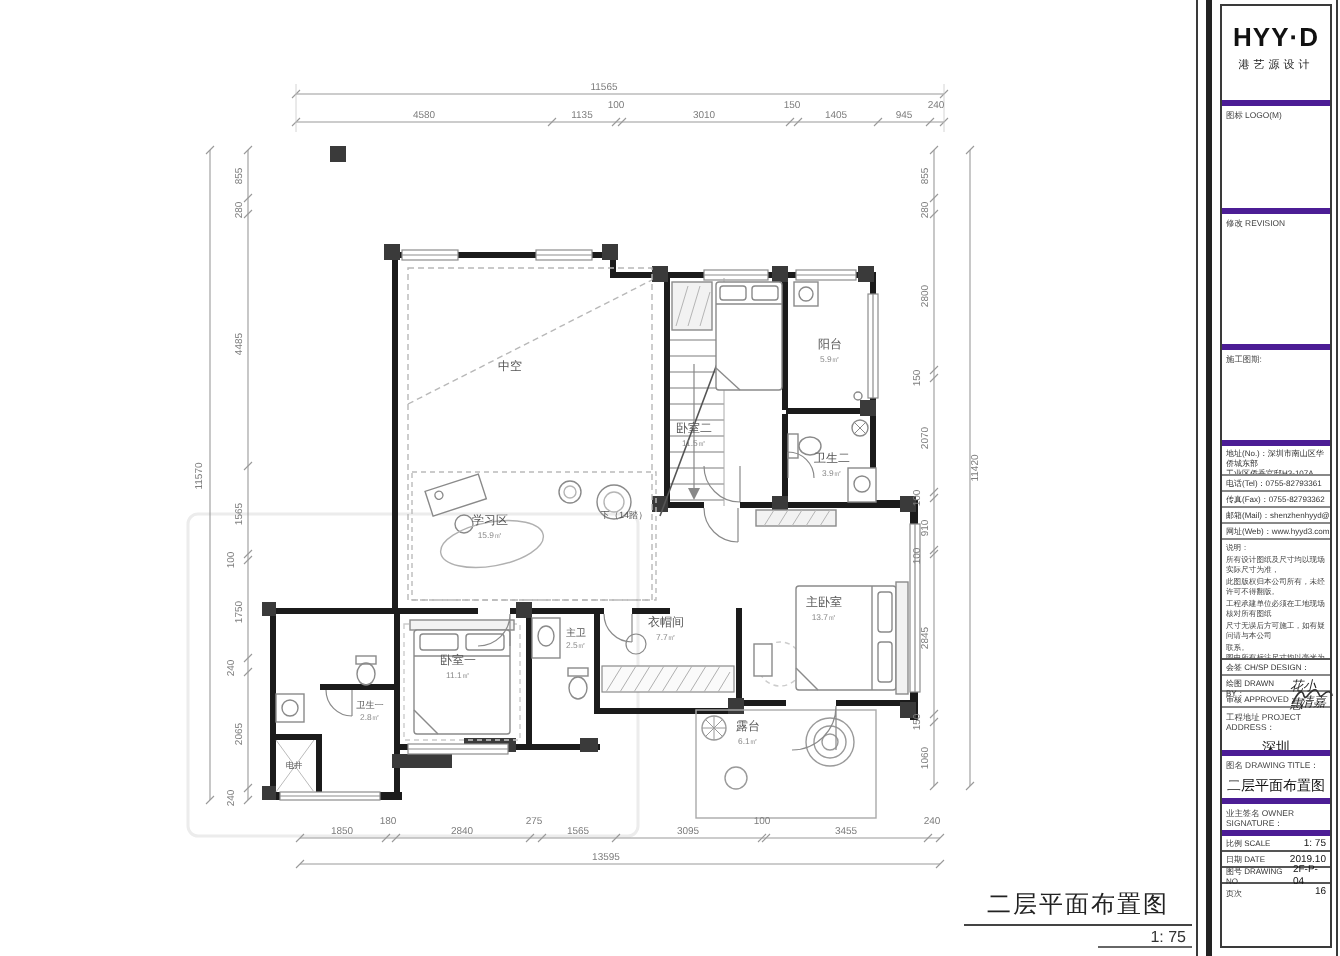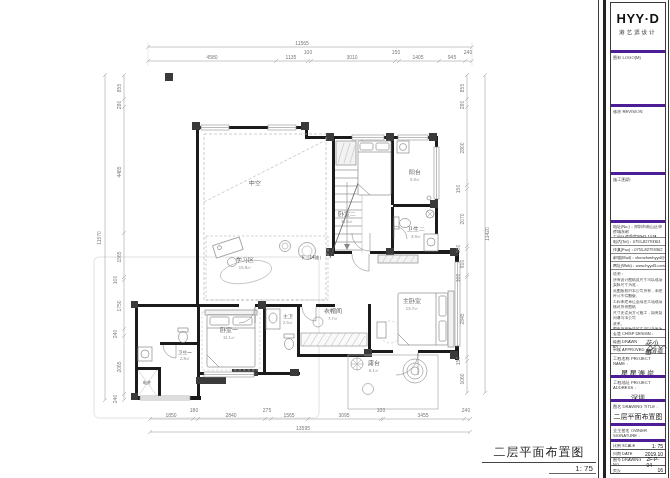--- a/index.html
+++ b/index.html
@@ -342,24 +342,20 @@
   </div>
   <div class="sig">
     <span>绘图 DRAWN BY：</span>
     <span class="hand">花小惠</span>
   </div>
   <div class="sig">
     <span>审核 APPROVED：</span>
     <span class="hand">清嘉</span>
   </div>
   <div class="sec" style="height:24px;">
-    <div class="seclabel">工程名称 PROJECT NAME：</div>
-    <div class="pv big">星星海岸</div>
-  </div>
-  <div class="sec" style="height:24px;">
     <div class="seclabel">工程地址 PROJECT ADDRESS：</div>
     <div class="pv">深圳</div>
   </div>
   <div class="sec" style="height:24px;">
     <div class="seclabel">图名 DRAWING TITLE：</div>
     <div class="pv">二层平面布置图</div>
   </div>
   <div class="sec" style="height:16px;">
     <div class="seclabel">业主签名 OWNER SIGNATURE：</div>
   </div>

